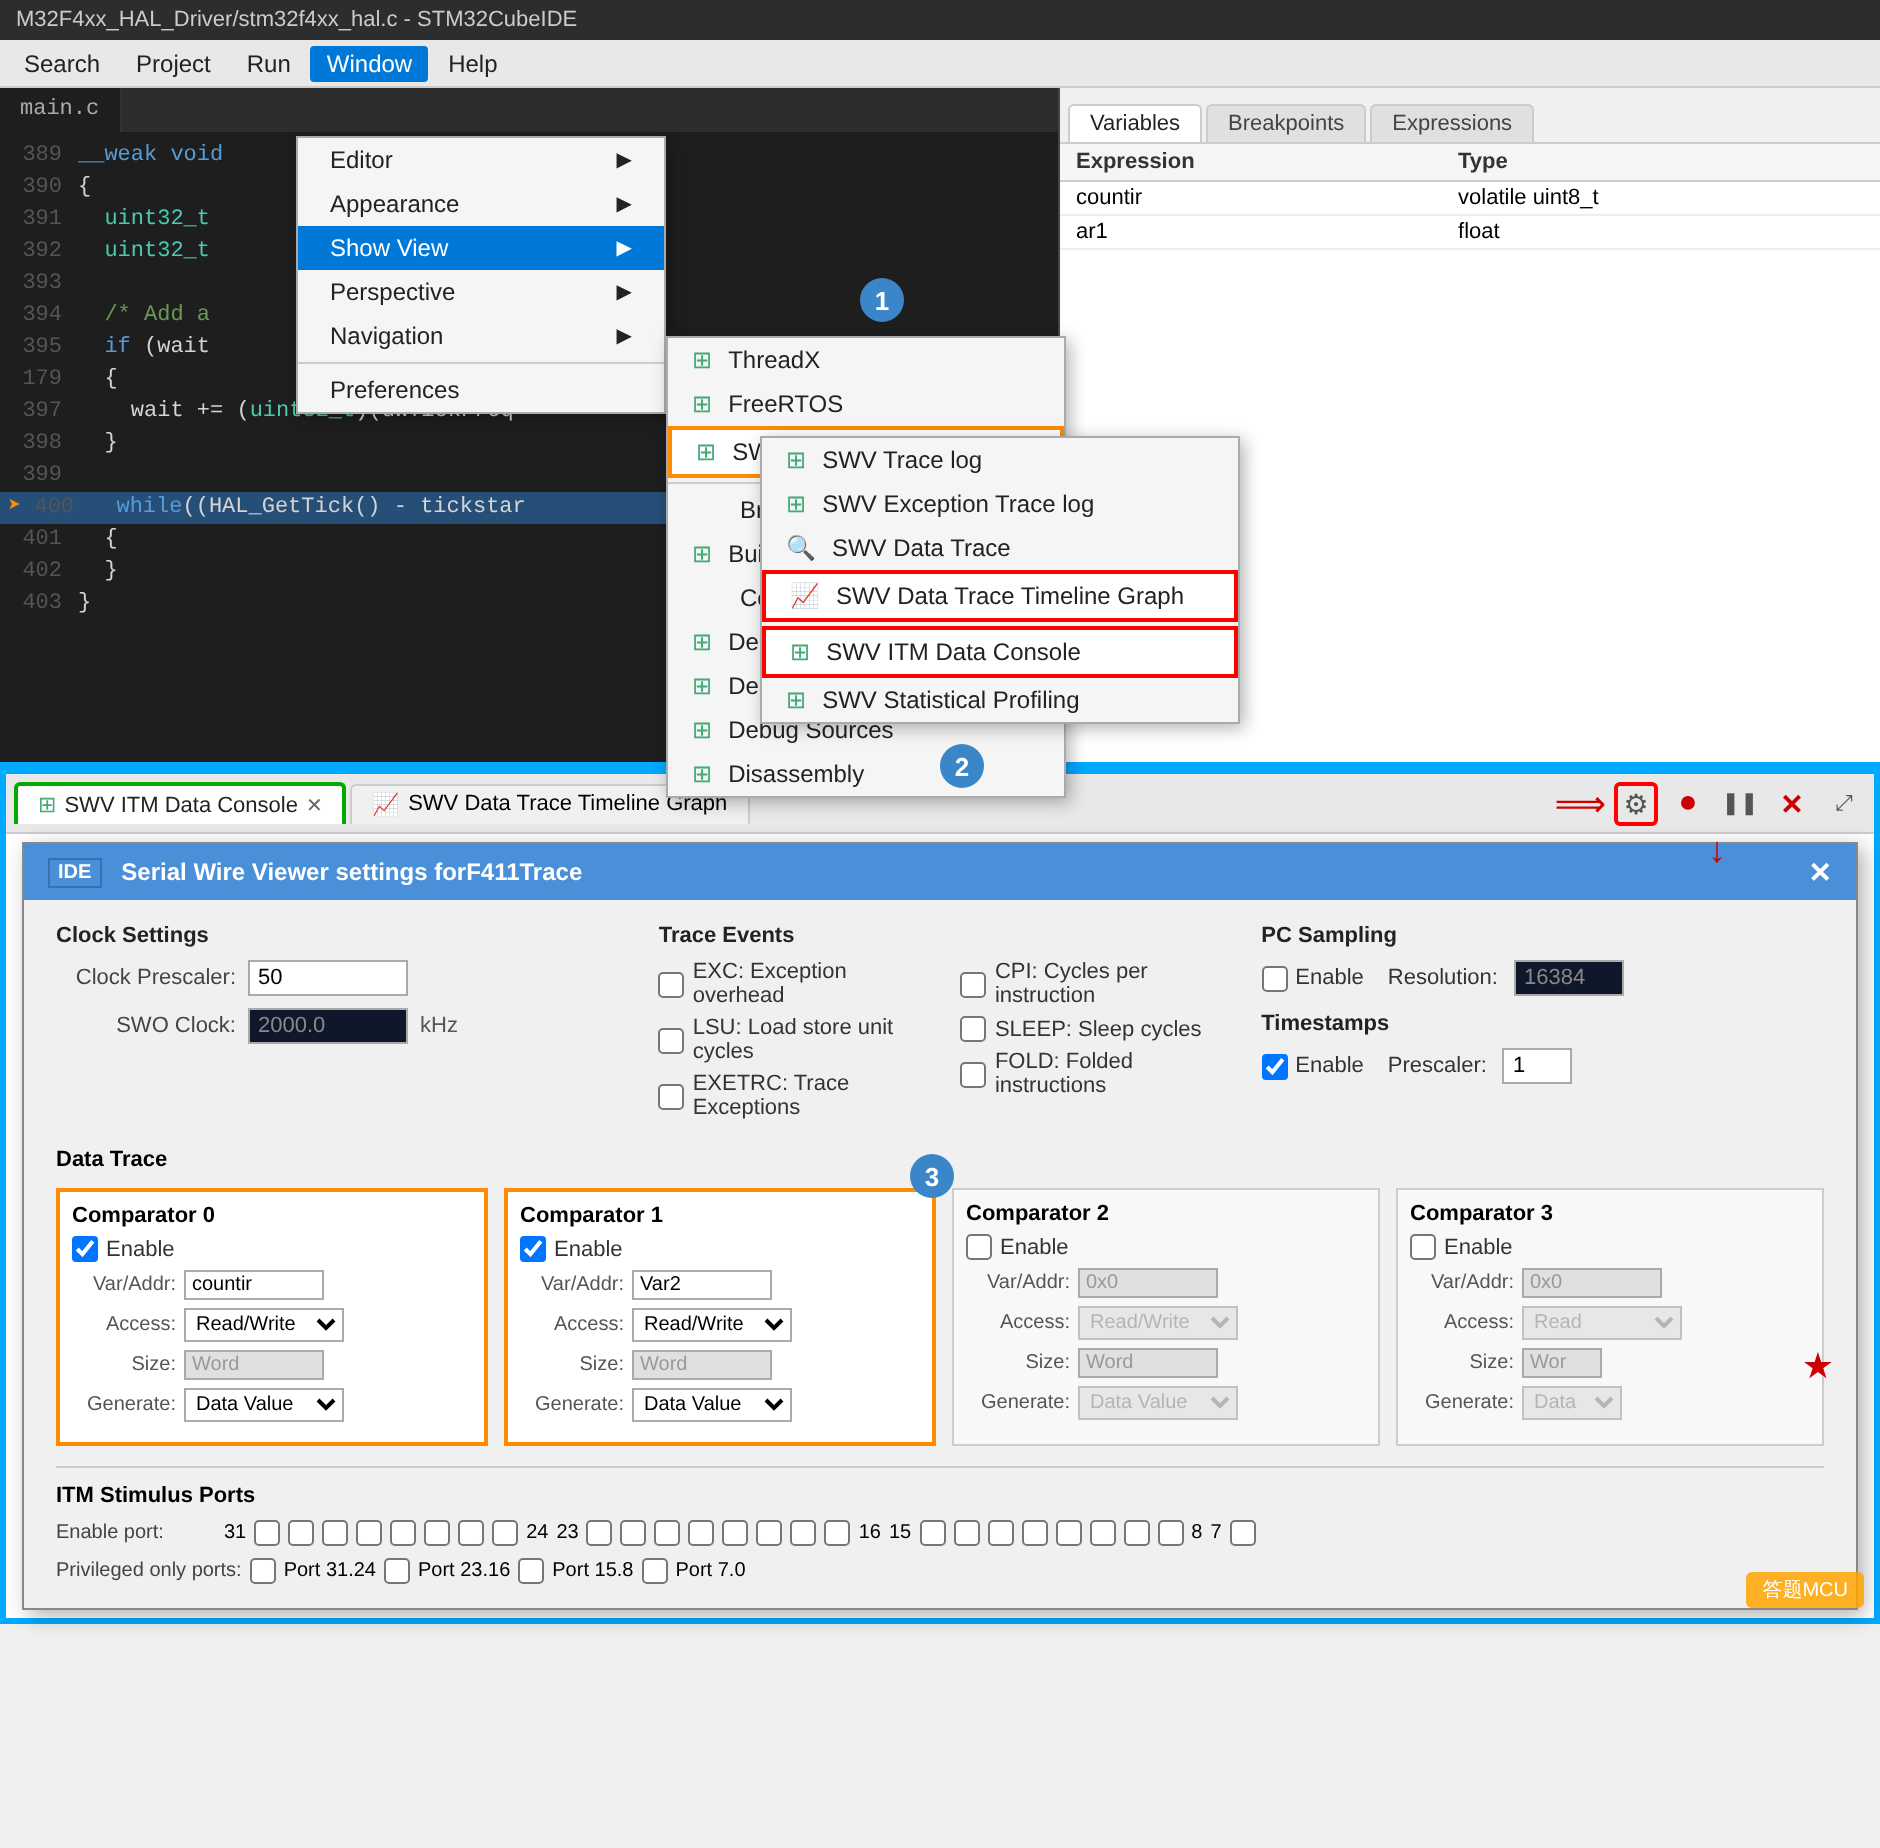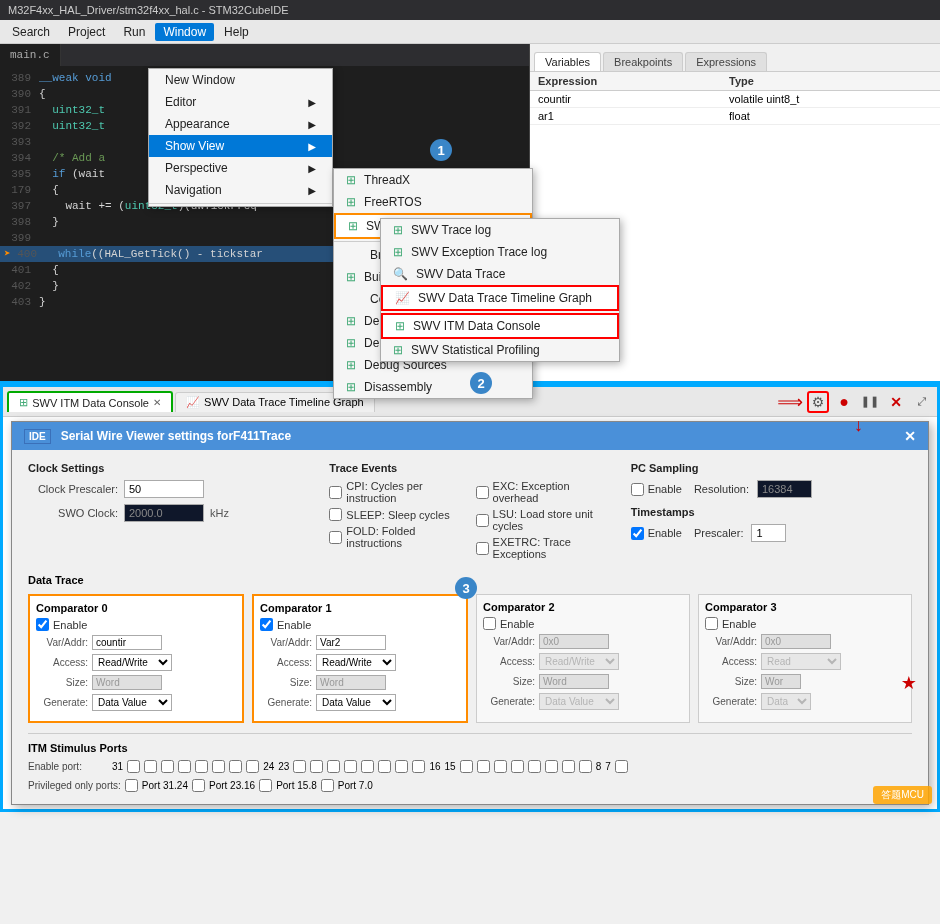--- a/index.html
+++ b/index.html
@@ -239,43 +239,43 @@
             <td>float</td>
           </tr>
         </tbody>
       </table>
     </div>
 
     <div class="dropdown-overlay">
 
       <div class="dropdown-menu" style="position:absolute; left:148px; top:0; width:185px;">
         <div class="dropdown-item">
-            <span>New Window</span>
-          </div>
-        <div class="dropdown-item">
             <span>Editor</span>
             <span class="arrow">▶</span>
           </div>
         <div class="dropdown-item">
             <span>Appearance</span>
             <span class="arrow">▶</span>
           </div>
         <div class="dropdown-item highlighted">
             <span>Show View</span>
             <span class="arrow">▶</span>
           </div>
         <div class="dropdown-item">
             <span>Perspective</span>
             <span class="arrow">▶</span>
           </div>
         <div class="dropdown-item">
             <span>Navigation</span>
             <span class="arrow">▶</span>
           </div>
         <div class="dropdown-divider"></div>
+        <div class="dropdown-item">
+            <span>Preferences</span>
+          </div>
       </div>
 
       <div class="submenu" style="position:absolute; left:333px; top:100px;">
         <div class="submenu-item">
           <span class="grid-icon">⊞</span>
           <span>ThreadX</span>
         </div>
         <div class="submenu-item">
           <span class="grid-icon">⊞</span>
           <span>FreeRTOS</span>
@@ -400,48 +400,48 @@
           <div class="form-row">
             <span class="form-label">SWO Clock:</span>
             <input class="form-input disabled" value="2000.0" style="">
             <span class="form-unit">kHz</span>
           </div>
         </div>
 
         <div class="dialog-section">
           <div class="dialog-section-title">Trace Events</div>
           <div style="display:flex; gap:16px;">
+            <div>
+              <div class="checkbox-row">
+                <input type="checkbox" style="">
+                <span>EXC: Exception overhead</span>
+              </div>
+              <div class="checkbox-row">
+                <input type="checkbox" style="">
+                <span>LSU: Load store unit cycles</span>
+              </div>
+              <div class="checkbox-row">
+                <input type="checkbox" style="">
+                <span>EXETRC: Trace Exceptions</span>
+              </div>
+            </div>
             <div>
               <div class="checkbox-row">
                 <input type="checkbox" style="">
                 <span>CPI: Cycles per instruction</span>
               </div>
               <div class="checkbox-row">
                 <input type="checkbox" style="">
                 <span>SLEEP: Sleep cycles</span>
               </div>
               <div class="checkbox-row">
                 <input type="checkbox" style="">
                 <span>FOLD: Folded instructions</span>
               </div>
             </div>
-            <div>
-              <div class="checkbox-row">
-                <input type="checkbox" style="">
-                <span>EXC: Exception overhead</span>
-              </div>
-              <div class="checkbox-row">
-                <input type="checkbox" style="">
-                <span>LSU: Load store unit cycles</span>
-              </div>
-              <div class="checkbox-row">
-                <input type="checkbox" style="">
-                <span>EXETRC: Trace Exceptions</span>
-              </div>
-            </div>
           </div>
         </div>
 
         <div class="dialog-section">
           <div class="dialog-section-title">PC Sampling</div>
           <div class="checkbox-row" style="margin-bottom:4px;">
             <input type="checkbox" style="">
             <span>Enable</span>
             <span style="margin-left:8px;">Resolution:</span>
             <input class="form-input disabled" style="width: 55px; margin-left: 4px;" value="16384">

